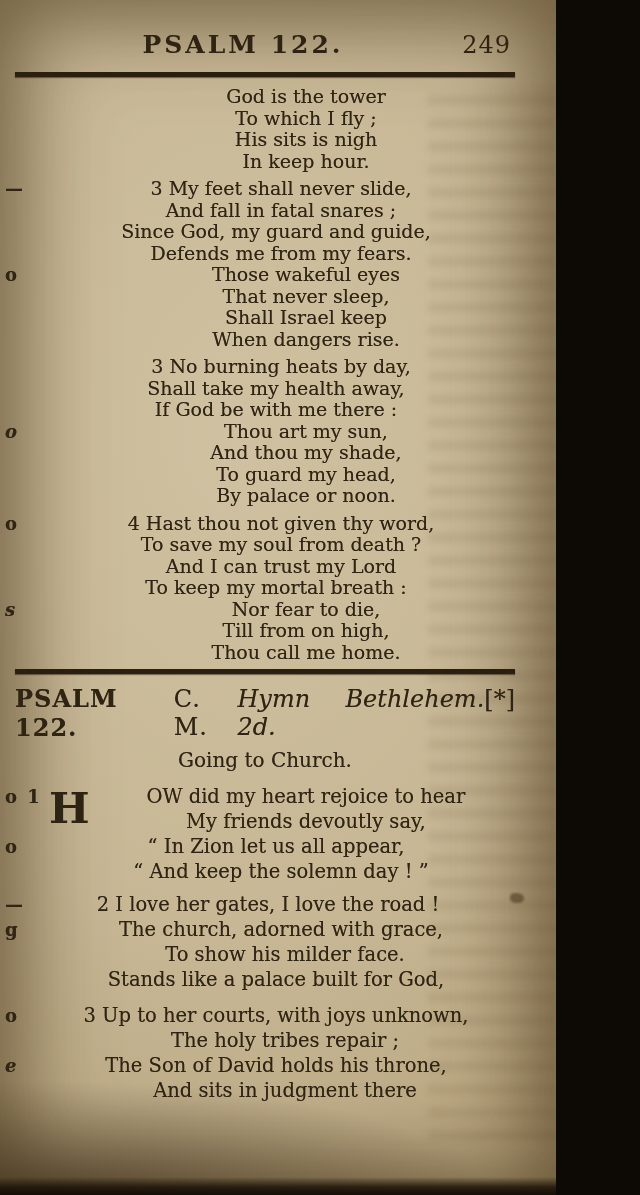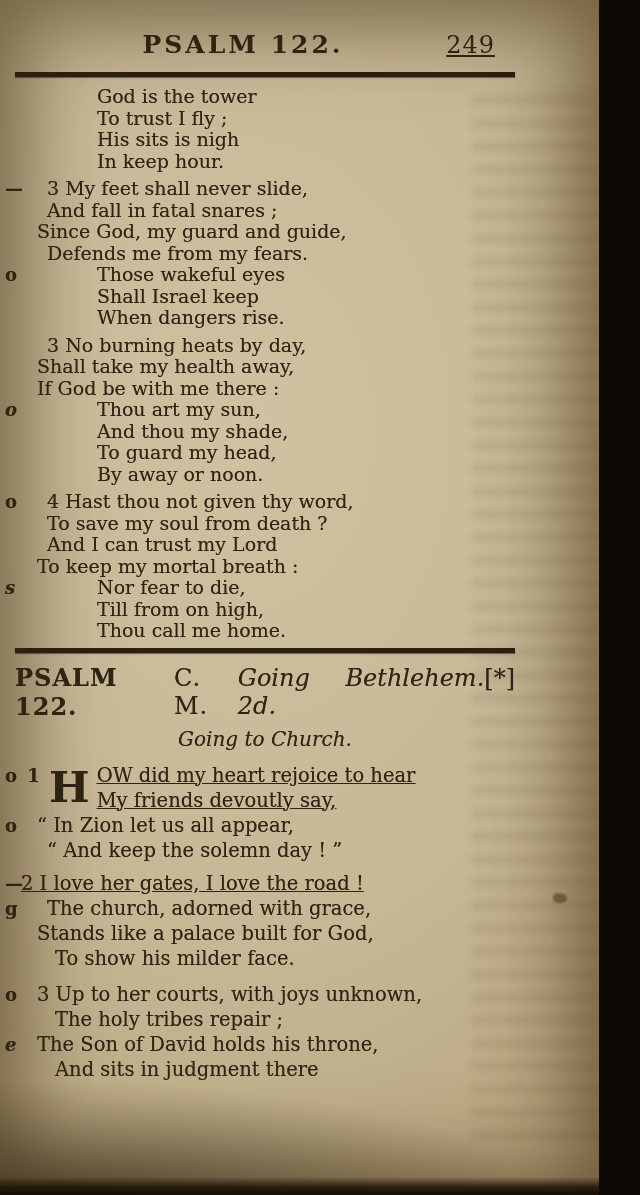--- a/index.html
+++ b/index.html
@@ -1,18 +1,18 @@
 <!DOCTYPE html>
 <html><head>
 <meta charset="utf-8">
 <style>
   html,body { margin:0; padding:0; background:#0d0a06; }
   .page {
     position:relative;
-    width:599px; height:1195px;
+    width:556px; height:1195px;
     overflow:hidden;
     font-family:"DejaVu Serif","Liberation Serif",serif;
     color:#2f2414;
     background:
       radial-gradient(ellipse 130% 95% at 42% 36%, #cfc1a1 0%, #c7b795 45%, #b9a680 75%, #9c855e 100%);
     box-shadow: inset 0 0 90px 25px rgba(70,50,20,.40);
   }
   .vignette { position:absolute; inset:0; pointer-events:none;
     box-shadow: inset 0 0 70px 12px rgba(60,42,16,.35); }
   .bleed {
@@ -29,52 +29,52 @@
   .corner-shadow { position:absolute; left:0; bottom:0; width:100%; height:130px;
     background:radial-gradient(ellipse at 8% 100%, rgba(40,26,10,.55), transparent 62%); }
 
   .content { position:absolute; left:15px; top:30px; width:500px; }
 
   .header { position:relative; height:36px; }
   .title {
     display:block; text-align:center; transform:translateX(-22px);
     font-size:25px; letter-spacing:3px; font-weight:bold;
   }
-  .pagenum { position:absolute; right:20px; top:1px; font-size:24px; letter-spacing:1px;text-decoration:underline; }
+  .pagenum { position:absolute; right:4px; top:1px; font-size:24px; letter-spacing:1px; }
 
   .rule { height:5px; background:#2b1f10; box-shadow:0 1px 1px rgba(20,12,4,.45); margin:6px 0 9px 0; }
   .rule.mid { margin-top:4px; margin-bottom:10px; }
 
   .stanza { position:relative; margin-bottom:6px; }
   .sec-top .stanza .line { line-height:21.5px; font-size:19px; }
   .sec-bot .stanza { margin-bottom:8px; }
   .sec-bot .stanza .line { line-height:25px; font-size:19.5px; }
   .sec-bot .stanza:nth-child(3) { margin-top:11px; }
 
   .line { position:relative; white-space:nowrap;
-    text-shadow:0 0 .6px rgba(47,36,20,.55); }
-  .ind0 { padding-left:6px;text-decoration:underline; }
+    text-shadow:0 0 .6px rgba(47,36,20,.55);text-align:center; }
+  .ind0 { padding-left:6px; }
   .ind1 { padding-left:22px; }
   .ind2 { padding-left:32px; }
   .ind3 { padding-left:40px; }
   .ind4 { padding-left:82px; }
 
   .mark { position:absolute; left:-10px; top:0; font-weight:bold; font-size:18px;
     letter-spacing:2px; }
   .mark.it { font-style:italic; }
 
   .dropcap { float:left; font-size:43px; line-height:44px; height:47px;
     font-weight:bold; margin:2px 7px 0 34px; }
 
   .sec-heading { display:flex; justify-content:space-between; align-items:baseline;
     font-size:24px; margin:2px 0 6px 0; text-shadow:0 0 .6px rgba(47,36,20,.55); }
   .sec-heading .psalm { font-weight:bold; letter-spacing:1px; }
   .sec-heading .meter { letter-spacing:1px; }
   .sec-heading .ital { font-style:italic; }
-  .subtitle { text-align:center; font-style:italic; font-size:20px; margin-bottom:12px;
+  .subtitle { text-align:center; font-size:20px; margin-bottom:12px;
     text-shadow:0 0 .6px rgba(47,36,20,.55); }
 </style>
 </head>
 <body>
 
 <div class="page">
   <div class="bleed"></div>
   <div class="smudge"></div>
 
   <div class="content">
@@ -82,79 +82,80 @@
     <div class="header">
       <span class="title">PSALM 122.</span>
       <span class="pagenum">249</span>
     </div>
 
     <div class="rule"></div>
 
     <div class="sec-top" id="top-stanzas">
         <div class="stanza">
           <div class="line ind4"><span>God is the tower</span></div>
-          <div class="line ind4"><span>To trust I fly ;</span></div>
+          <div class="line ind4"><span>To which I fly ;</span></div>
           <div class="line ind4"><span>His sits is nigh</span></div>
           <div class="line ind4"><span>In keep hour.</span></div>
         </div>
         <div class="stanza">
           <div class="line ind2"><span class="mark">—</span><span>3 My feet shall never slide,</span></div>
           <div class="line ind2"><span>And fall in fatal snares ;</span></div>
           <div class="line ind1"><span>Since God, my guard and guide,</span></div>
           <div class="line ind2"><span>Defends me from my fears.</span></div>
           <div class="line ind4"><span class="mark">o</span><span>Those wakeful eyes</span></div>
+          <div class="line ind4"><span>That never sleep,</span></div>
           <div class="line ind4"><span>Shall Israel keep</span></div>
           <div class="line ind4"><span>When dangers rise.</span></div>
         </div>
         <div class="stanza">
           <div class="line ind2"><span>3 No burning heats by day,</span></div>
           <div class="line ind1"><span>Shall take my health away,</span></div>
           <div class="line ind1"><span>If God be with me there :</span></div>
           <div class="line ind4"><span class="mark it">o</span><span>Thou art my sun,</span></div>
           <div class="line ind4"><span>And thou my shade,</span></div>
           <div class="line ind4"><span>To guard my head,</span></div>
-          <div class="line ind4"><span>By away or noon.</span></div>
+          <div class="line ind4"><span>By palace or noon.</span></div>
         </div>
         <div class="stanza">
           <div class="line ind2"><span class="mark">o</span><span>4 Hast thou not given thy word,</span></div>
           <div class="line ind2"><span>To save my soul from death ?</span></div>
           <div class="line ind2"><span>And I can trust my Lord</span></div>
           <div class="line ind1"><span>To keep my mortal breath :</span></div>
           <div class="line ind4"><span class="mark it">s</span></div>
           <div class="line ind4"><span>Nor fear to die,</span></div>
           <div class="line ind4"><span>Till from on high,</span></div>
           <div class="line ind4"><span>Thou call me home.</span></div>
         </div>
       </div>
 
     <div class="rule mid"></div>
 
     <div class="sec-heading">
       <span class="psalm">PSALM 122.</span>
       <span class="meter">C. M.</span>
-      <span class="ital">Going 2d.</span>
+      <span class="ital">Hymn 2d.</span>
       <span class="ital">Bethlehem.</span>
       <span>[*]</span>
     </div>
 
     <div class="subtitle">Going to Church.</div>
 
     <div class="sec-bot" id="bottom-stanzas">
         <div class="stanza">
           <span class="dropcap">H</span>
           <div class="line ind0"><span class="mark">o 1</span><span>OW did my heart rejoice to hear</span></div>
           <div class="line ind0"><span>My friends devoutly say,</span></div>
           <div class="line ind1"><span class="mark">o</span><span>“ In Zion let us all appear,</span></div>
           <div class="line ind2"><span>“ And keep the solemn day ! ”</span></div>
         </div>
         <div class="stanza">
           <div class="line ind0"><span class="mark">—</span><span>2 I love her gates, I love the road !</span></div>
           <div class="line ind2"><span class="mark">g</span><span>The church, adorned with grace,</span></div>
+          <div class="line ind3"><span>To show his milder face.</span></div>
           <div class="line ind1"><span>Stands like a palace built for God,</span></div>
-          <div class="line ind3"><span>To show his milder face.</span></div>
         </div>
         <div class="stanza">
           <div class="line ind1"><span class="mark">o</span><span>3 Up to her courts, with joys unknown,</span></div>
           <div class="line ind3"><span>The holy tribes repair ;</span></div>
           <div class="line ind1"><span class="mark it">e</span><span>The Son of David holds his throne,</span></div>
           <div class="line ind3"><span>And sits in judgment there</span></div>
         </div>
       </div>
 
   </div>

